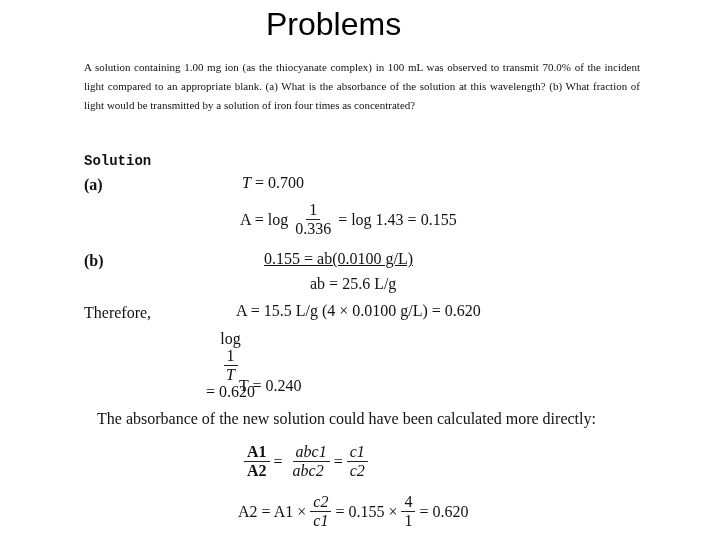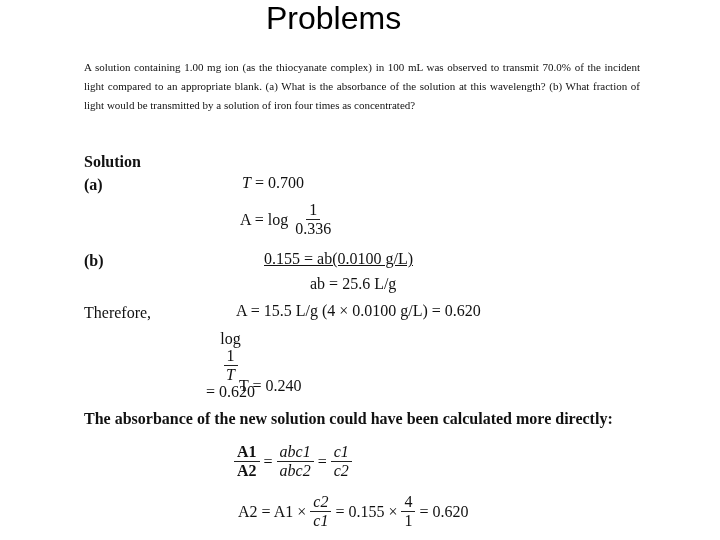--- a/index.html
+++ b/index.html
@@ -1,19 +1,19 @@
 <!DOCTYPE html>
 <html><head>
 <meta charset="utf-8">
 <style>
   html, body { margin:0; padding:0; }
   body { width:720px; height:540px; background:#ffffff; position:relative; overflow:hidden; color:#111; }
-  .title { position:absolute; left:266px; top:0; font-family:"Liberation Sans", sans-serif; font-size:32px; color:#000; }
+  .title { position:absolute; left:266px; top:6px; font-family:"Liberation Sans", sans-serif; font-size:32px; color:#000; }
   .problem { position:absolute; left:84px; top:58px; width:556px; font-size:11px; line-height:19px; font-family:"Liberation Serif", serif; text-align:justify; }
-  .sol-head { position:absolute; left:84px; top:153px; font-family:Liberation Serif, serif; font-weight:bold; font-size:16px; }
+  .sol-head { position:absolute; left:84px; top:153px; font-family:Liberation Mono, monospace; font-weight:bold; font-size:14px; }
   .lbl { position:absolute; font-family:"Liberation Serif", serif; font-size:16px; }
   .eq { position:absolute; font-family:"Liberation Serif", serif; font-size:16px; white-space:nowrap; display:flex; align-items:center; }
   .frac { display:inline-flex; flex-direction:column; align-items:center; vertical-align:middle; margin:0 4px; line-height:16px; }
   .frac .num { border-bottom:1px solid #222; padding:0 3px 1px; }
   .frac .den { padding:1px 3px 0; }
   i { font-style:italic; }
   .b { font-weight:bold; }
 </style>
 </head>
 <body>
@@ -27,46 +27,47 @@
 <div class="lbl b" style="left:84px; top:176px;">(a)</div>
 <div class="eq" style="left:242px; top:174px;">
   <i>T</i>&nbsp;<span>= 0.700</span>
 </div>
 <div class="eq" style="left:240px; top:202px;">
   <span>A = log</span>
   <span class="frac">
     <span class="num">1</span>
     <span class="den">0.336</span>
   </span>
+  <span>= log 1.43 = 0.155</span>
 </div>
 
 <div class="lbl b" style="left:84px; top:252px;">(b)</div>
 <div class="eq" style="left:264px; top:250px;text-decoration:underline;">0.155 = ab(0.0100 g/L)</div>
 <div class="eq" style="left:310px; top:275px;">ab = 25.6 L/g</div>
 <div class="lbl" style="left:84px; top:304px;">Therefore,</div>
 <div class="eq" style="left:236px; top:302px;">A = 15.5 L/g (4 × 0.0100 g/L) = 0.620</div>
 <div class="eq" style="left:206px; top:330px;flex-direction:column;">
   <span>log</span>
   <span class="frac">
     <span class="num">1</span>
     <span class="den" style="font-style:italic;">T</span>
   </span>
   <span>= 0.620</span>
 </div>
 <div class="eq" style="left:239px; top:377px;">T = 0.240</div>
 
-<div class="lbl" style="left:84px; top:410px;font-weight:bold;">The absorbance of the new solution could have been calculated more directly:</div>
+<div class="lbl" style="left:97px; top:410px;">The absorbance of the new solution could have been calculated more directly:</div>
 <div class="eq" style="left:234px; top:444px;">
-  <span class="frac" style="margin-left:0;">
+  <span class="frac" style="margin-left:10px;">
     <span class="num b">A1</span>
     <span class="den b">A2</span>
   </span>
   <span>=</span>
   <span class="frac">
-    <span class="num" style="font-style:italic;">abc1</span>
+    <span class="num" style="font-style:italic;margin-left:6px;">abc1</span>
     <span class="den" style="font-style:italic;">abc2</span>
   </span>
   <span>=</span>
   <span class="frac">
     <span class="num" style="font-style:italic;">c1</span>
     <span class="den" style="font-style:italic;">c2</span>
   </span>
 </div>
 <div class="eq" style="left:238px; top:494px;">
   <span>A2 = A1 ×</span>

